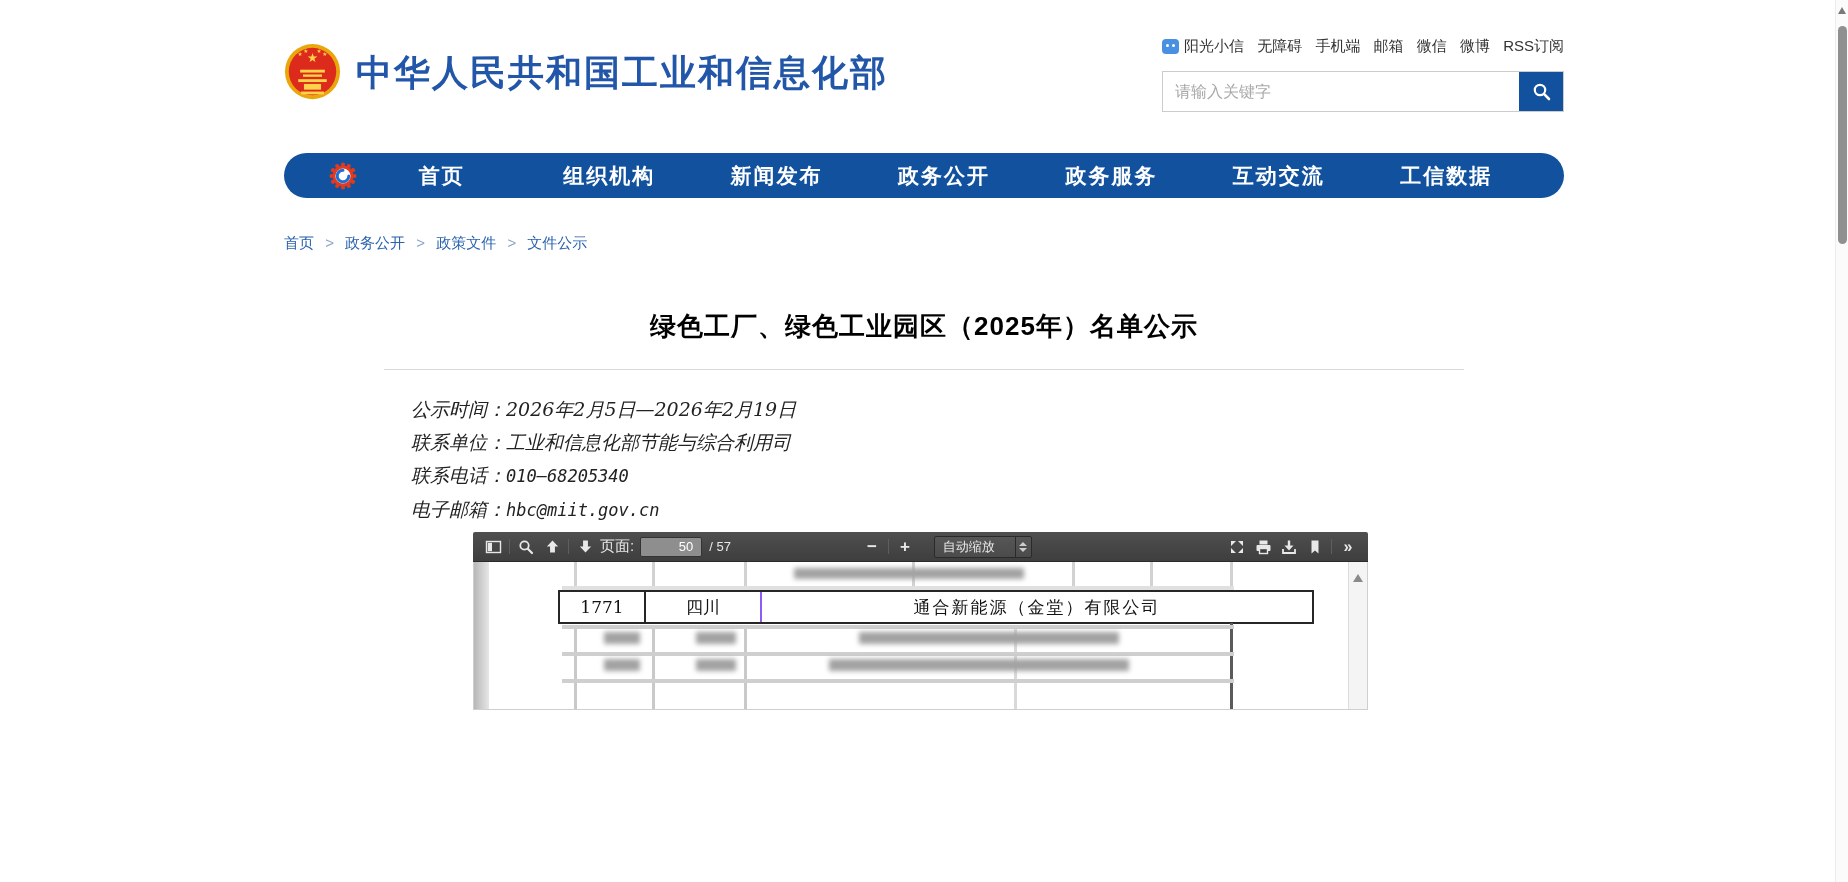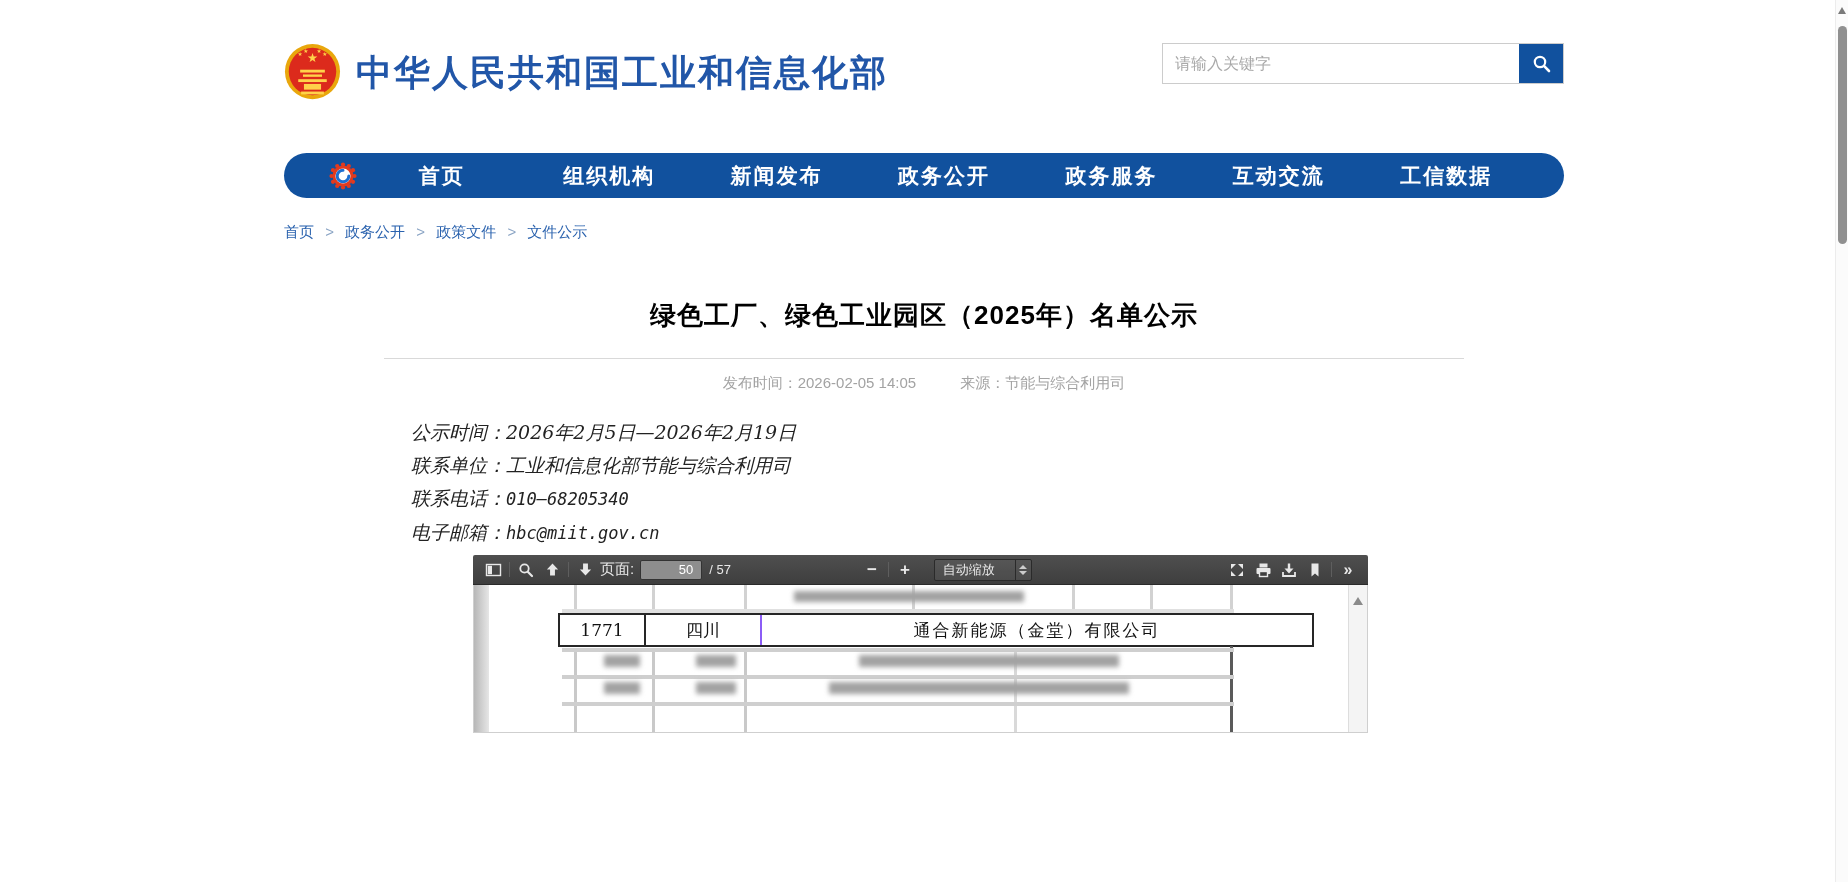--- a/index.html
+++ b/index.html
@@ -22,21 +22,21 @@
   .search-bar input { flex:1; border:none; outline:none; padding:0 12px; font-size:16px; color:#333; font-family:inherit; }
   .search-bar input::placeholder { color:#a9a9a9; }
   .search-btn { width:44px; background:#11519e; border:none; display:flex; align-items:center; justify-content:center; cursor:pointer; }
 
   
   .nav { margin-top:31px; height:45px; background:#11519e; border-radius:23px; display:flex; align-items:center; padding:0 34px 0 44px; }
   .nav-items { flex:1; display:flex; }
   .nav-item { flex:1; text-align:center; color:#fff; font-size:21px; font-weight:bold; text-decoration:none; letter-spacing:2px; }
 
   
-  .breadcrumb { margin-top:25px; font-size:15px; color:#8aa4c4; }
+  .breadcrumb { margin-top:36px; font-size:15px; color:#8aa4c4; }
   .breadcrumb a { color:#2a62ae; text-decoration:none; }
   .breadcrumb .sep { margin:0 7px; color:#8aa4c4; }
 
   
   .article-title { margin-top:56px; text-align:center; font-size:26px; font-weight:bold; color:#000; letter-spacing:1px; }
   .title-rule { margin:25px 100px 0; border-top:1px solid #d9d9d9; }
   .meta { margin-top:15px; text-align:center; font-size:15px; color:#a3a3a3; }
   .meta .src { margin-left:40px; }
   .article-body { margin:62px 100px 0; font-family:"DejaVu Serif","Liberation Serif",serif; font-size:19px; line-height:38px; color:#222; text-align:justify; text-indent:2em; }
   .contact { margin:26px 0 0 127px; font-family:"DejaVu Serif","Liberation Serif",serif; font-size:19px; color:#222;font-style:italic; }
@@ -100,20 +100,44 @@
         <rect x="20" y="34" width="20" height="2.5" fill="#ffd24a"></rect>
         <rect x="15" y="39" width="30" height="3" fill="#ffd24a"></rect>
         <rect x="21" y="44" width="18" height="6" fill="#ffd24a"></rect>
         <rect x="18" y="52" width="24" height="3" fill="#ffd24a"></rect>
       </svg>
       <div>
         <div class="brand-cn">中华人民共和国工业和信息化部</div>
       </div>
     </div>
     <div class="header-right">
+      <div class="quick-links">
+        <a href="#">
+            <span class="robot"></span>
+            <span>阳光小信</span>
+          </a>
+        <a href="#">
+            <span>无障碍</span>
+          </a>
+        <a href="#">
+            <span>手机端</span>
+          </a>
+        <a href="#">
+            <span>邮箱</span>
+          </a>
+        <a href="#">
+            <span>微信</span>
+          </a>
+        <a href="#">
+            <span>微博</span>
+          </a>
+        <a href="#">
+            <span>RSS订阅</span>
+          </a>
+      </div>
       <div class="search-bar">
         <input type="text" placeholder="请输入关键字" style="">
         <button class="search-btn">
           <svg width="19" height="19" viewBox="0 0 19 19">
             <circle cx="8" cy="8" r="5.2" fill="none" stroke="#fff" stroke-width="2.2"></circle>
             <line x1="12.2" y1="12.2" x2="17" y2="17" stroke="#fff" stroke-width="2.6" stroke-linecap="round"></line>
           </svg>
         </button>
       </div>
     </div>
@@ -155,24 +179,20 @@
     <span class="sep">&gt;</span>
     <a href="#">政务公开</a>
     <span class="sep">&gt;</span>
     <a href="#">政策文件</a>
     <span class="sep">&gt;</span>
     <a href="#">文件公示</a>
   </div>
 
   <h1 class="article-title">绿色工厂、绿色工业园区（2025年）名单公示</h1>
   <div class="title-rule"></div>
-  <div class="meta">
-    <span>发布时间：2026-02-05 14:05</span>
-    <span class="src">来源：节能与综合利用司</span>
-  </div>
 
 
   <div class="contact">
     <div class="line">
       <span>公示时间：</span><span>2026年2月5日—2026年2月19日</span>
     </div>
     <div class="line">
       <span>联系单位：</span><span>工业和信息化部节能与综合利用司</span>
     </div>
     <div class="line">

